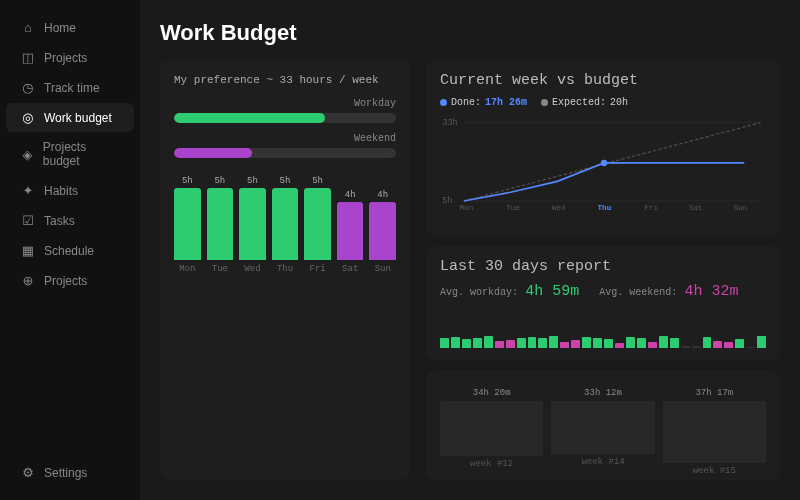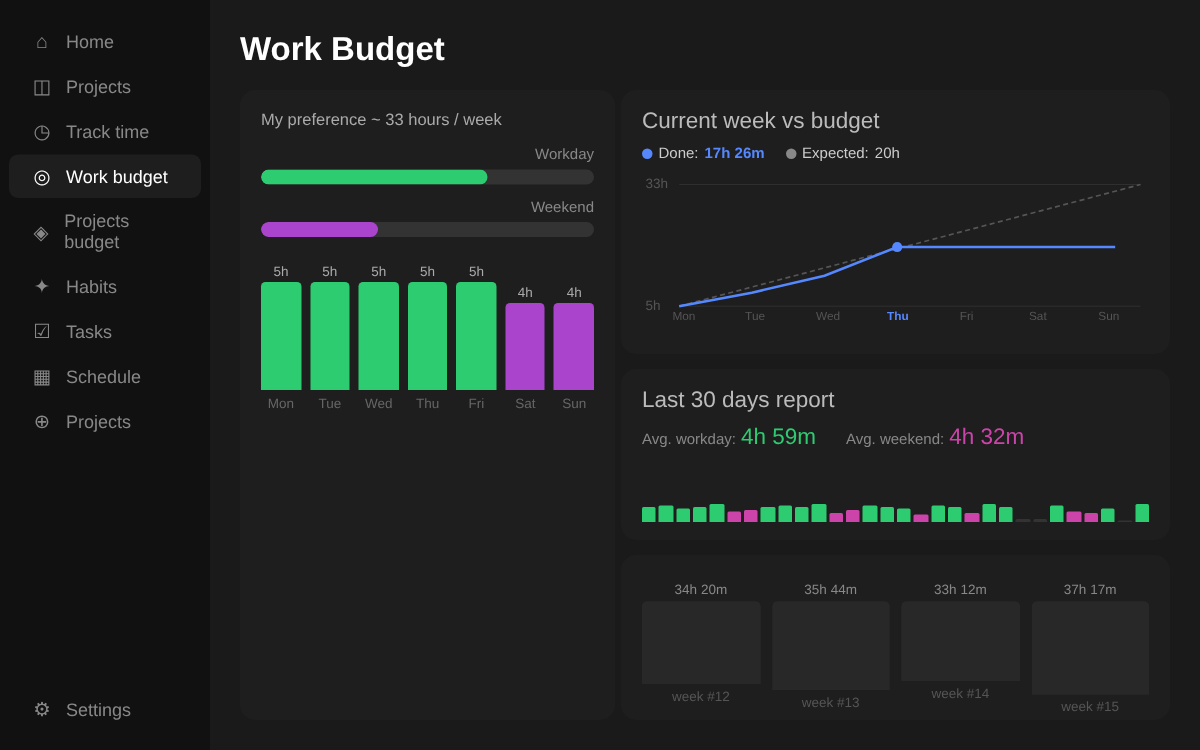--- a/index.html
+++ b/index.html
@@ -47,22 +47,23 @@
     }
     .page-title {
       font-size: 22px;
       font-weight: 600;
       color: #fff;
       margin-bottom: 14px;
     }
 
     .content-row {
       display: flex;
-      gap: 4px;
+      gap: 16px;
       height: 420px;
+      font-family: Liberation Mono, monospace;
     }
 
     
     .left-panel {
       background: #1e1e1e;
       border-radius: 10px;
       padding: 14px;
       width: 250px;
       min-width: 250px;
     }
@@ -433,27 +434,20 @@
       <div class="card">
         <div class="weeks-chart" id="weeks-chart">
             <div class="week-col">
       <span class="week-hours-label">34h 20m</span>
       <div style="width:100%;height:55px;background:#2a2a2a;border-radius:3px 3px 0 0;position:relative;overflow:hidden;">
         <div style="position:absolute;bottom:0;left:0;right:0;height:100%;background:#282828;border-radius:3px 3px 0 0;"></div>
       </div>
       <span class="week-name">week #12</span>
     </div>
             <div class="week-col">
-      <span class="week-hours-label">35h 44m</span>
-      <div style="width:100%;height:59px;background:#2a2a2a;border-radius:3px 3px 0 0;position:relative;overflow:hidden;">
-        <div style="position:absolute;bottom:0;left:0;right:0;height:100%;background:#282828;border-radius:3px 3px 0 0;"></div>
-      </div>
-      <span class="week-name">week #13</span>
-    </div>
-            <div class="week-col">
       <span class="week-hours-label">33h 12m</span>
       <div style="width:100%;height:53px;background:#2a2a2a;border-radius:3px 3px 0 0;position:relative;overflow:hidden;">
         <div style="position:absolute;bottom:0;left:0;right:0;height:100%;background:#282828;border-radius:3px 3px 0 0;"></div>
       </div>
       <span class="week-name">week #14</span>
     </div>
             <div class="week-col">
       <span class="week-hours-label">37h 17m</span>
       <div style="width:100%;height:62px;background:#2a2a2a;border-radius:3px 3px 0 0;position:relative;overflow:hidden;">
         <div style="position:absolute;bottom:0;left:0;right:0;height:100%;background:#282828;border-radius:3px 3px 0 0;"></div>

